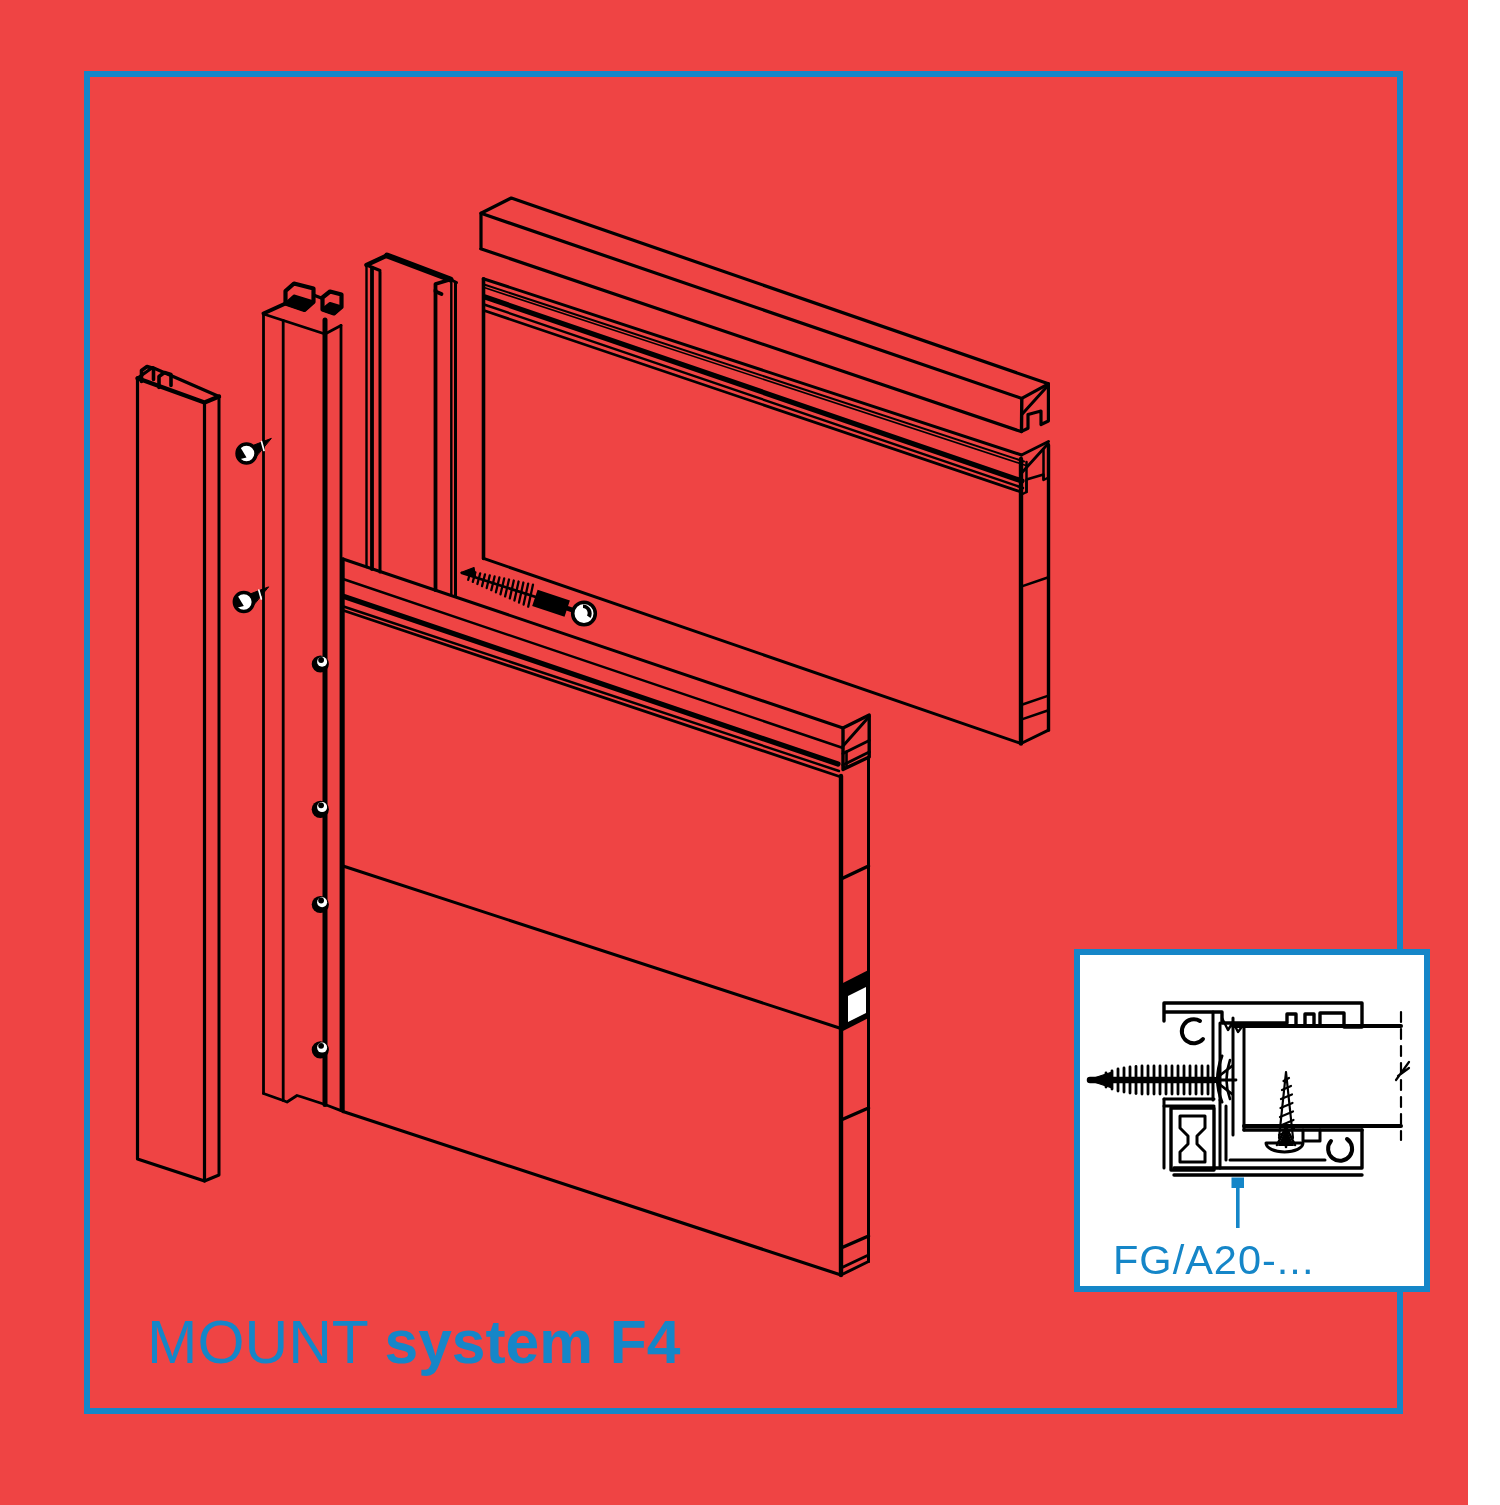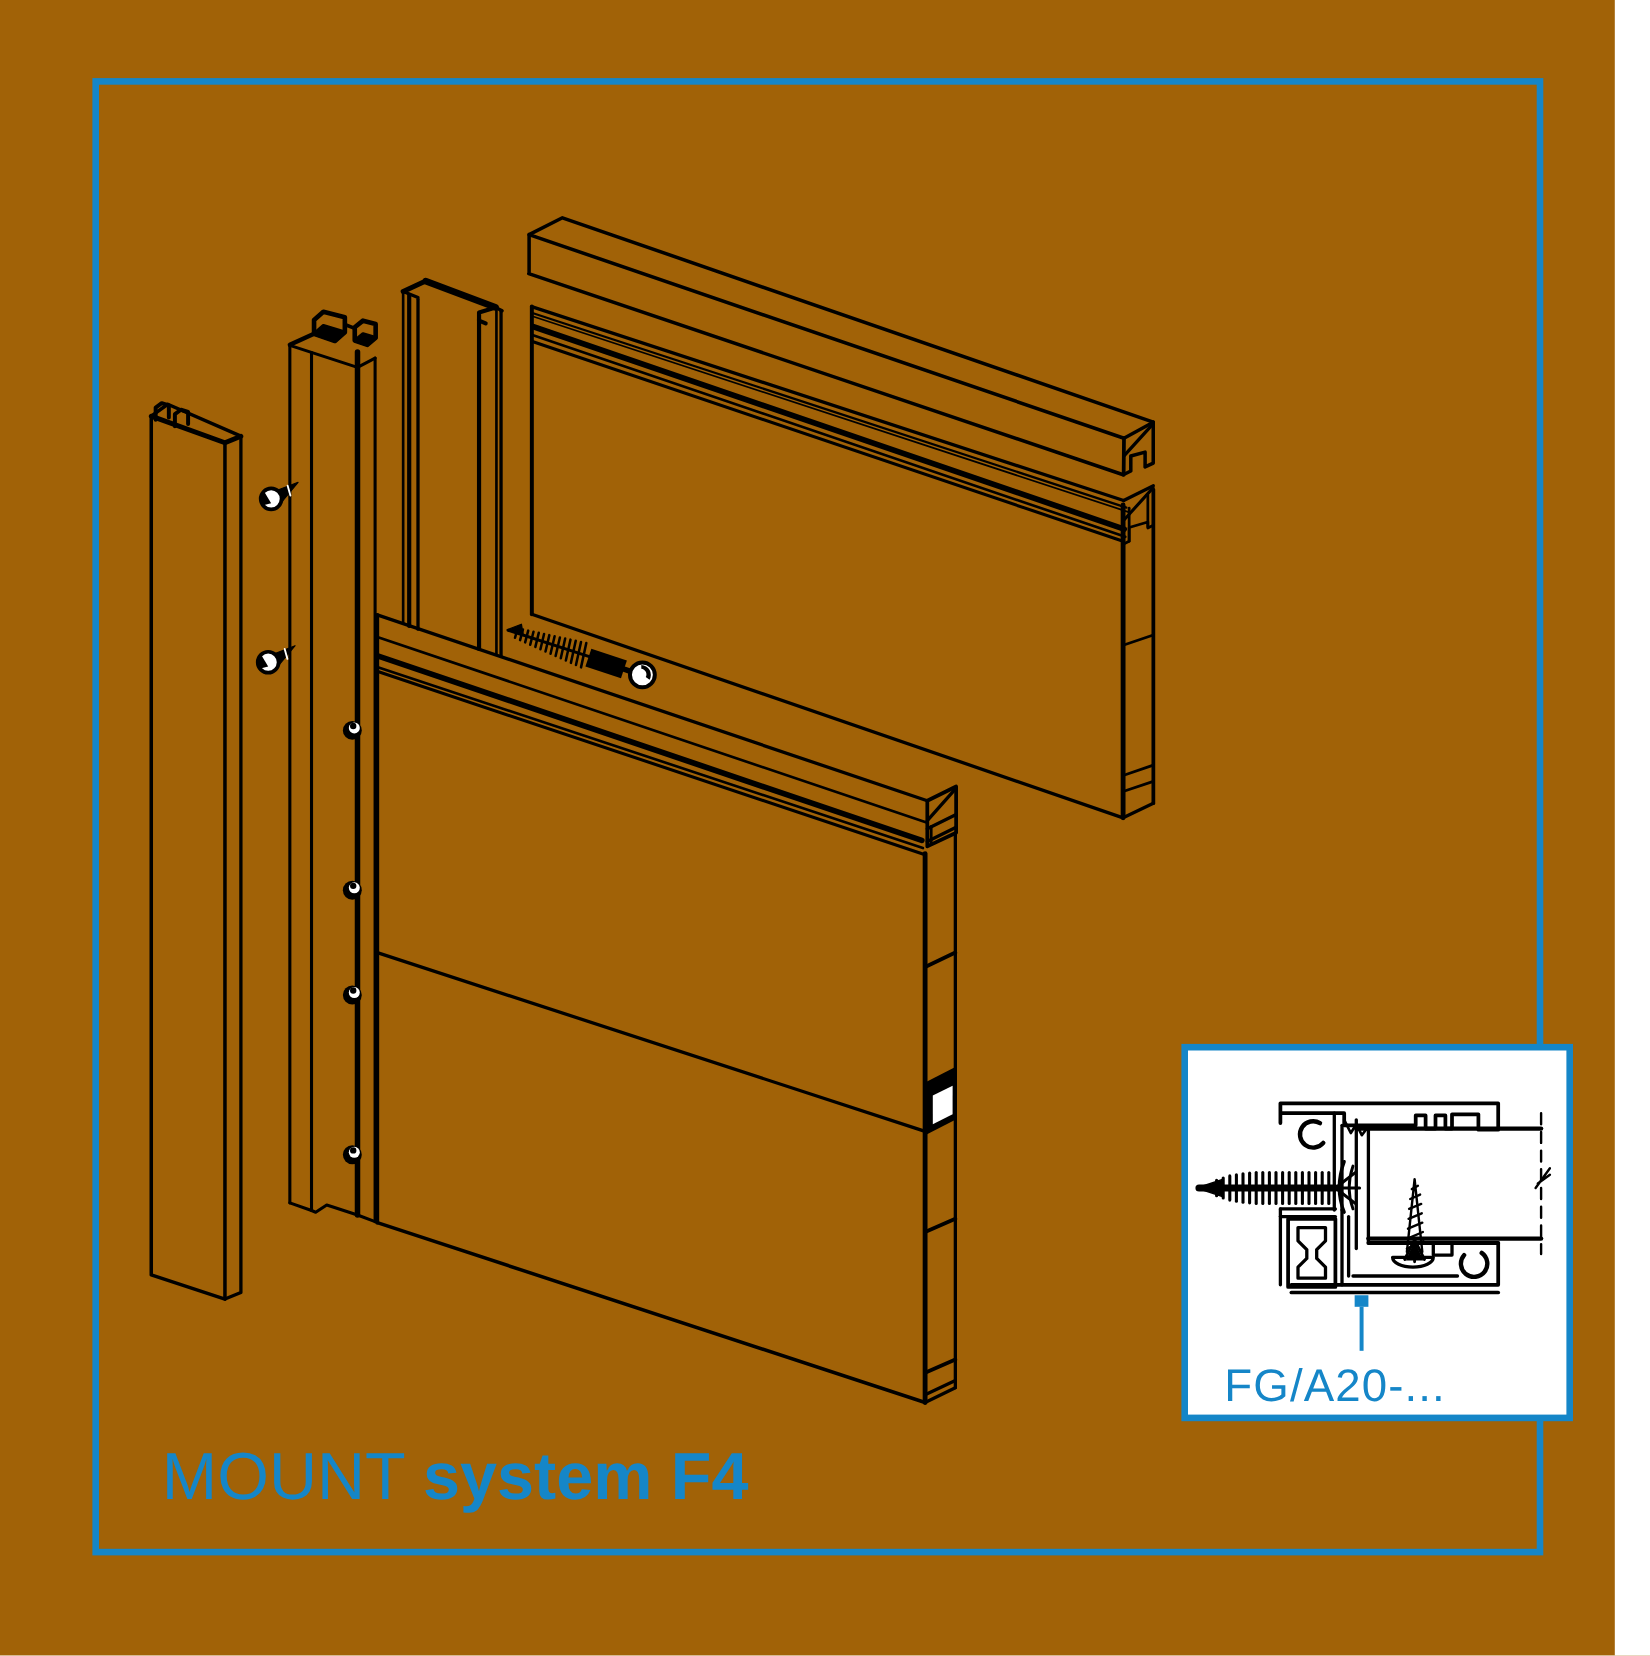--- a/index.html
+++ b/index.html
@@ -1,16 +1,16 @@
 <!DOCTYPE html>
 <html><head>
 <meta charset="utf-8">
 <style>
   html,body{margin:0;padding:0;background:#ffffff;}
-  #page{position:relative;width:1468px;height:1505px;background:#a16207;overflow:hidden;}
+  #page{position:relative;width:1468px;height:1505px;background:#ef4444;overflow:hidden;}
   svg{position:absolute;left:0;top:0;}
   .lbl{font-family:"Liberation Sans", sans-serif;}
 </style>
 </head>
 <body>
 <div id="page">
 <svg width="1500" height="1505" viewBox="0 0 1500 1505">
 
   <rect x="87" y="74" width="1313" height="1337" fill="none" stroke="#1586C8" stroke-width="6"></rect>
 

